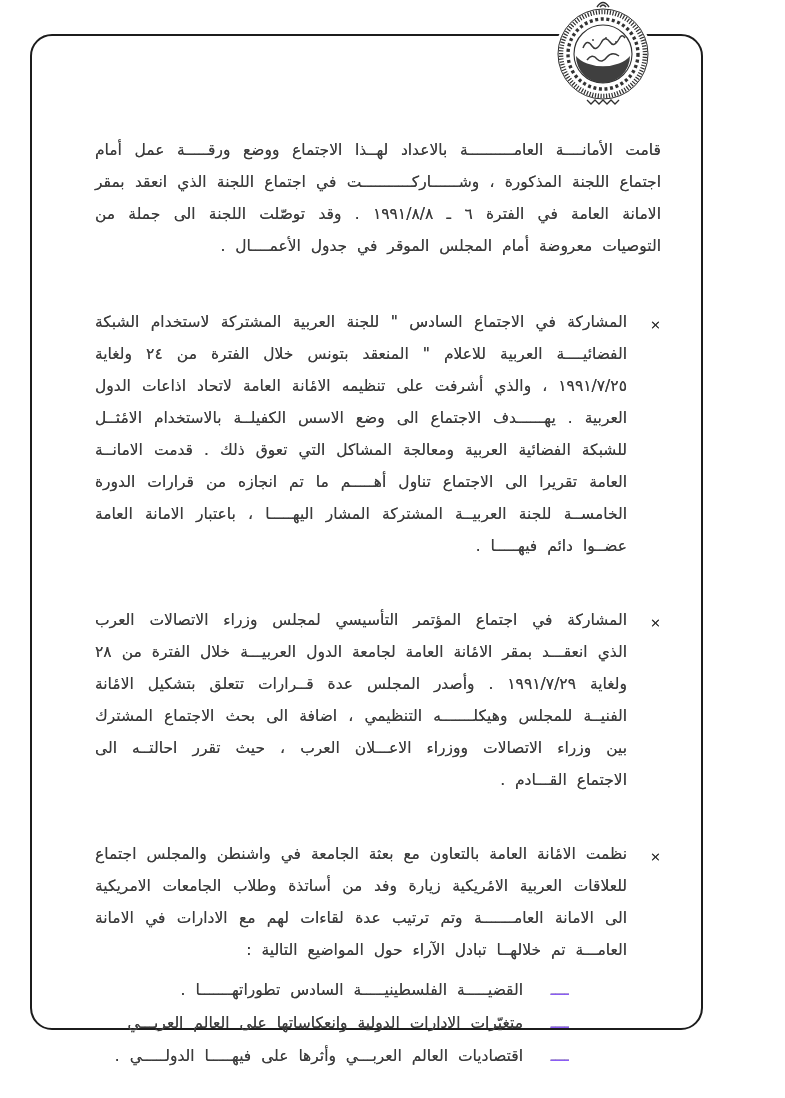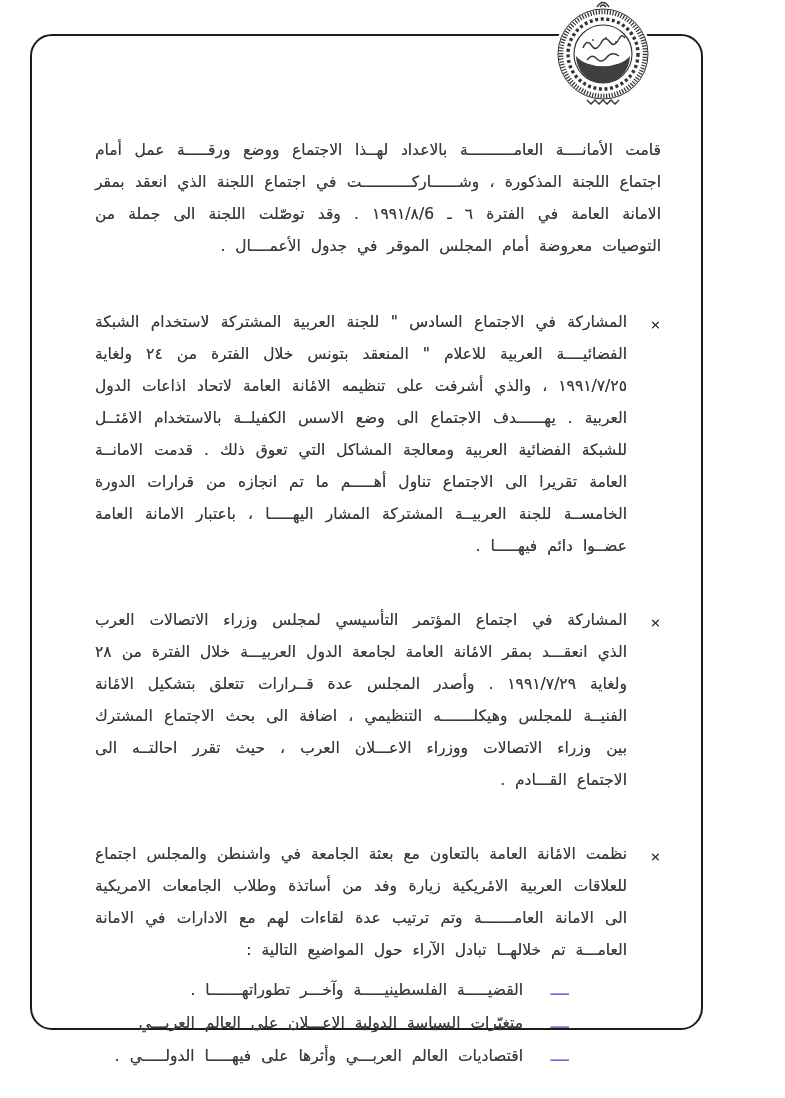--- a/index.html
+++ b/index.html
@@ -85,45 +85,45 @@
       <circle cx="63" cy="42" r="0.9" fill="#383838"></circle>
 
       <path d="M23,56 A27,27 0 0 0 77,56 A30,18 0 0 1 23,56 Z" fill="#3f3f3f"></path>
 
       <path d="M34,100 l4,4 l4,-4 l4,4 l4,-4 l4,4 l4,-4 l4,4 l4,-4" fill="none" stroke="#2e2e2e" stroke-width="1.3"></path>
     </svg>
   </div>
 
   <div class="content">
 
-    <p class="para">قامت الأمانــــة العامــــــــــة بالاعداد لهــذا الاجتماع ووضع ورقـــــة عمل أمام اجتماع اللجنة المذكورة ، وشــــــاركـــــــــــت في اجتماع اللجنة الذي انعقد بمقر الامانة العامة في الفترة ٦ ـ ١٩٩١/٨/6 . وقد توصّلت اللجنة الى جملة من التوصيات معروضة أمام المجلس الموقر في جدول الأعمــــال .</p>
+    <p class="para">قامت الأمانــــة العامــــــــــة بالاعداد لهــذا الاجتماع ووضع ورقـــــة عمل أمام اجتماع اللجنة المذكورة ، وشــــــاركـــــــــــت في اجتماع اللجنة الذي انعقد بمقر الامانة العامة في الفترة ٦ ـ ١٩٩١/٨/٨ . وقد توصّلت اللجنة الى جملة من التوصيات معروضة أمام المجلس الموقر في جدول الأعمــــال .</p>
 
     <div class="bullet">
       <span class="marker">×</span>
       <p class="btext">المشاركة في الاجتماع السادس " للجنة العربية المشتركة لاستخدام الشبكة الفضائيــــة العربية للاعلام " المنعقد بتونس خلال الفترة من ٢٤ ولغاية ١٩٩١/٧/٢٥ ، والذي أشرفت على تنظيمه الامٔانة العامة لاتحاد اذاعات الدول العربية . يهــــــدف الاجتماع الى وضع الاسس الكفيلــة بالاستخدام الامٔثــل للشبكة الفضائية العربية ومعالجة المشاكل التي تعوق ذلك . قدمت الامانــة العامة تقريرا الى الاجتماع تناول أهـــــم ما تم انجازه من قرارات الدورة الخامســة للجنة العربيــة المشتركة المشار اليهـــــا ، باعتبار الامانة العامة عضــوا دائم فيهـــــا .</p>
     </div>
 
     <div class="bullet">
       <span class="marker">×</span>
       <p class="btext">المشاركة في اجتماع المؤتمر التأسيسي لمجلس وزراء الاتصالات العرب الذي انعقـــد بمقر الامٔانة العامة لجامعة الدول العربيـــة خلال الفترة من ٢٨ ولغاية ١٩٩١/٧/٢٩ . وأصدر المجلس عدة قــرارات تتعلق بتشكيل الامٔانة الفنيــة للمجلس وهيكلـــــــه التنظيمي ، اضافة الى بحث الاجتماع المشترك بين وزراء الاتصالات ووزراء الاعـــلان العرب ، حيث تقرر احالتــه الى الاجتماع القـــادم .</p>
     </div>
 
     <div class="bullet last">
       <span class="marker">×</span>
       <p class="btext">نظمت الامٔانة العامة بالتعاون مع بعثة الجامعة في واشنطن والمجلس اجتماع للعلاقات العربية الامٔريكية زيارة وفد من أساتذة وطلاب الجامعات الامريكية الى الامانة العامـــــــة وتم ترتيب عدة لقاءات لهم مع الادارات في الامانة العامـــة تم خلالهــا تبادل الآراء حول المواضيع التالية :</p>
     </div>
 
     <div class="sublist">
       <div class="subitem">
         <span class="dash">ــــ</span>
-        <span class="subtext">القضيـــــة الفلسطينيـــــة وآخـــر تطوراتهـــــــا .</span>
+        <span class="subtext">القضيـــــة الفلسطينيـــــة السادس تطوراتهـــــــا .</span>
       </div>
       <div class="subitem">
         <span class="dash">ــــ</span>
-        <span class="subtext">متغيّرات السياسة الدولية الاعـــلان على العالم العربـــي</span>
+        <span class="subtext">متغيّرات الادارات الدولية وانعكاساتها على العالم العربـــي</span>
       </div>
       <div class="subitem">
         <span class="dash">ــــ</span>
         <span class="subtext">اقتصاديات العالم العربـــي وأثرها على فيهـــــا الدولـــــي .</span>
       </div>
     </div>
 
   </div>
 
 </div>

